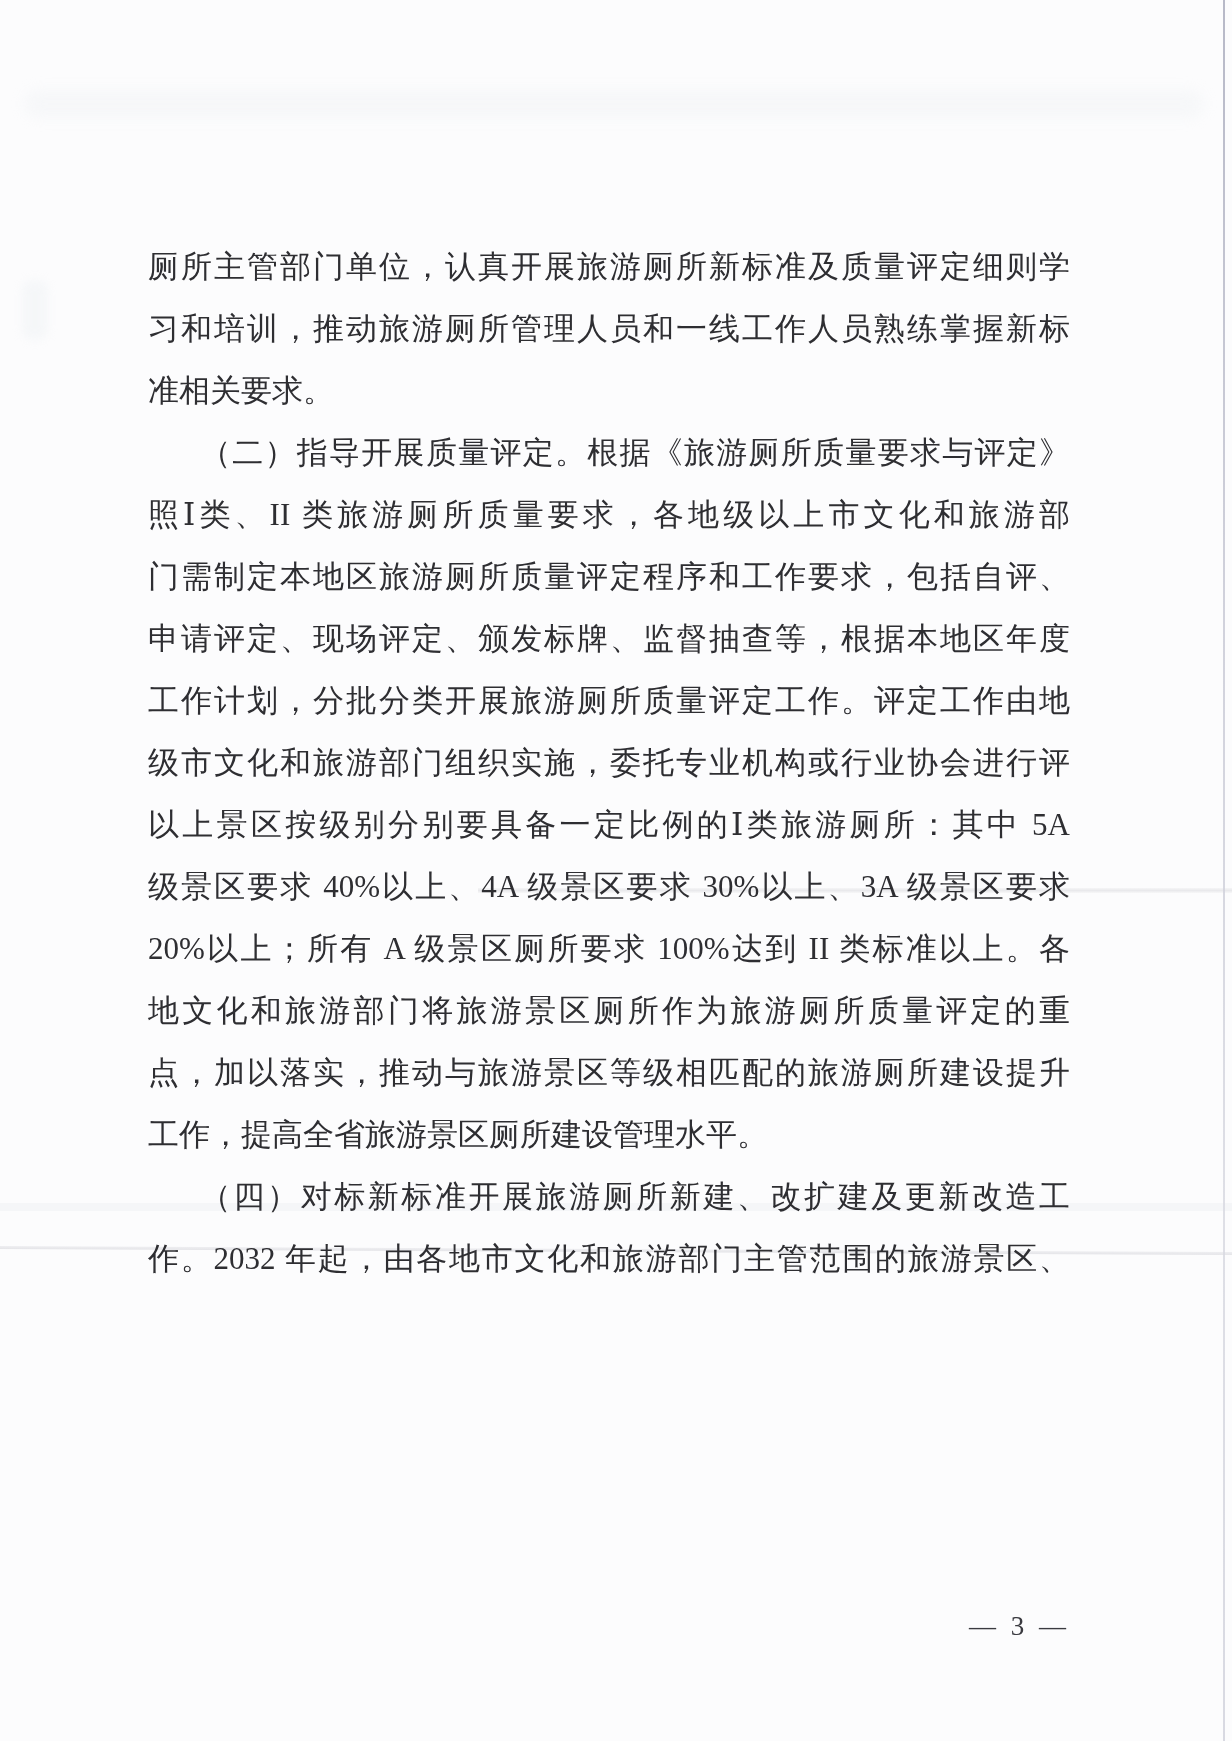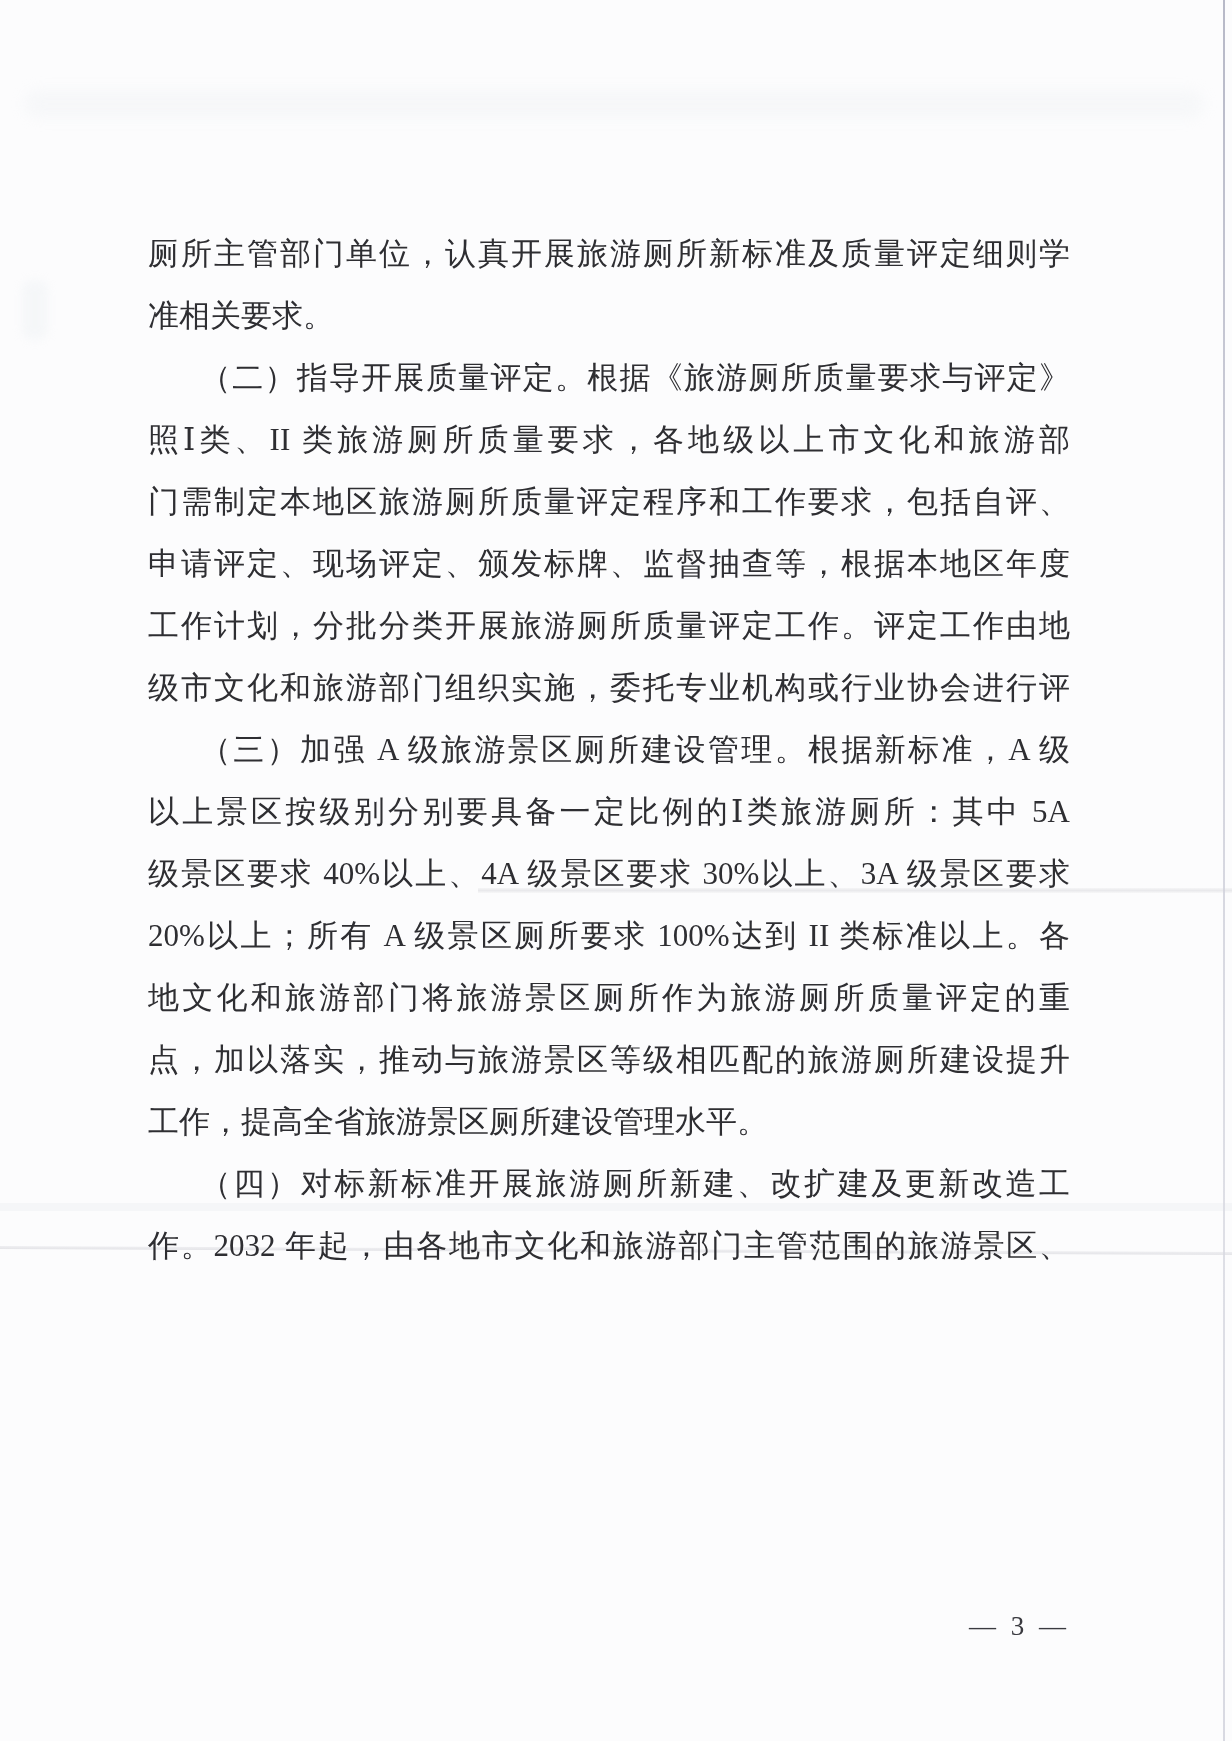--- a/index.html
+++ b/index.html
@@ -32,21 +32,21 @@
     background:linear-gradient(to bottom,#ededf0,#e2e2e6);
     transform:rotate(0.28deg);opacity:.9;
   }
   .edge-line{
     position:absolute;left:1223px;top:0;width:2px;height:1741px;
     background:linear-gradient(to bottom,#abadbe,#c9cad6 35%,#d9dae2 70%,#d2d3dd);
     opacity:.85;
   }
   
   .body-text{
-    position:absolute;left:148px;top:223px;width:922px;
+    position:absolute;left:148px;top:236px;width:922px;
   }
   .line{
     height:62px;line-height:62px;font-size:31px;color:#2e2e32;
     text-align:justify;text-align-last:justify;
     letter-spacing:0;
   }
   .line.end{text-align:right;text-align-last:left;}
   .line.indent{text-indent:52px;}
   .page-number{
     position:absolute;right:162px;top:1606px;
@@ -61,28 +61,28 @@
 
   <div class="ghost-band"></div>
   <div class="ghost-smudge"></div>
   <div class="crease-1"></div>
   <div class="crease-2"></div>
   <div class="crease-3"></div>
   <div class="edge-line"></div>
 
   <div class="body-text">
       <div class="line">厕所主管部门单位，认真开展旅游厕所新标准及质量评定细则学</div>
+      <div class="line">习和培训，推动旅游厕所管理人员和一线工作人员熟练掌握新标</div>
       <div class="line end">准相关要求。</div>
       <div class="line indent">（二）指导开展质量评定。根据《旅游厕所质量要求与评定》</div>
       <div class="line">照Ⅰ类、II 类旅游厕所质量要求，各地级以上市文化和旅游部</div>
       <div class="line">门需制定本地区旅游厕所质量评定程序和工作要求，包括自评、</div>
       <div class="line">申请评定、现场评定、颁发标牌、监督抽查等，根据本地区年度</div>
       <div class="line">工作计划，分批分类开展旅游厕所质量评定工作。评定工作由地</div>
       <div class="line">级市文化和旅游部门组织实施，委托专业机构或行业协会进行评</div>
-      <div class="line indent">（三）加强 A 级旅游景区厕所建设管理。根据新标准，A 级</div>
       <div class="line">以上景区按级别分别要具备一定比例的Ⅰ类旅游厕所：其中 5A</div>
       <div class="line">级景区要求 40%以上、4A 级景区要求 30%以上、3A 级景区要求</div>
       <div class="line">20%以上；所有 A 级景区厕所要求 100%达到 II 类标准以上。各</div>
       <div class="line">地文化和旅游部门将旅游景区厕所作为旅游厕所质量评定的重</div>
       <div class="line">点，加以落实，推动与旅游景区等级相匹配的旅游厕所建设提升</div>
       <div class="line end">工作，提高全省旅游景区厕所建设管理水平。</div>
       <div class="line indent">（四）对标新标准开展旅游厕所新建、改扩建及更新改造工</div>
       <div class="line">作。2032 年起，由各地市文化和旅游部门主管范围的旅游景区、</div>
     </div>
 

